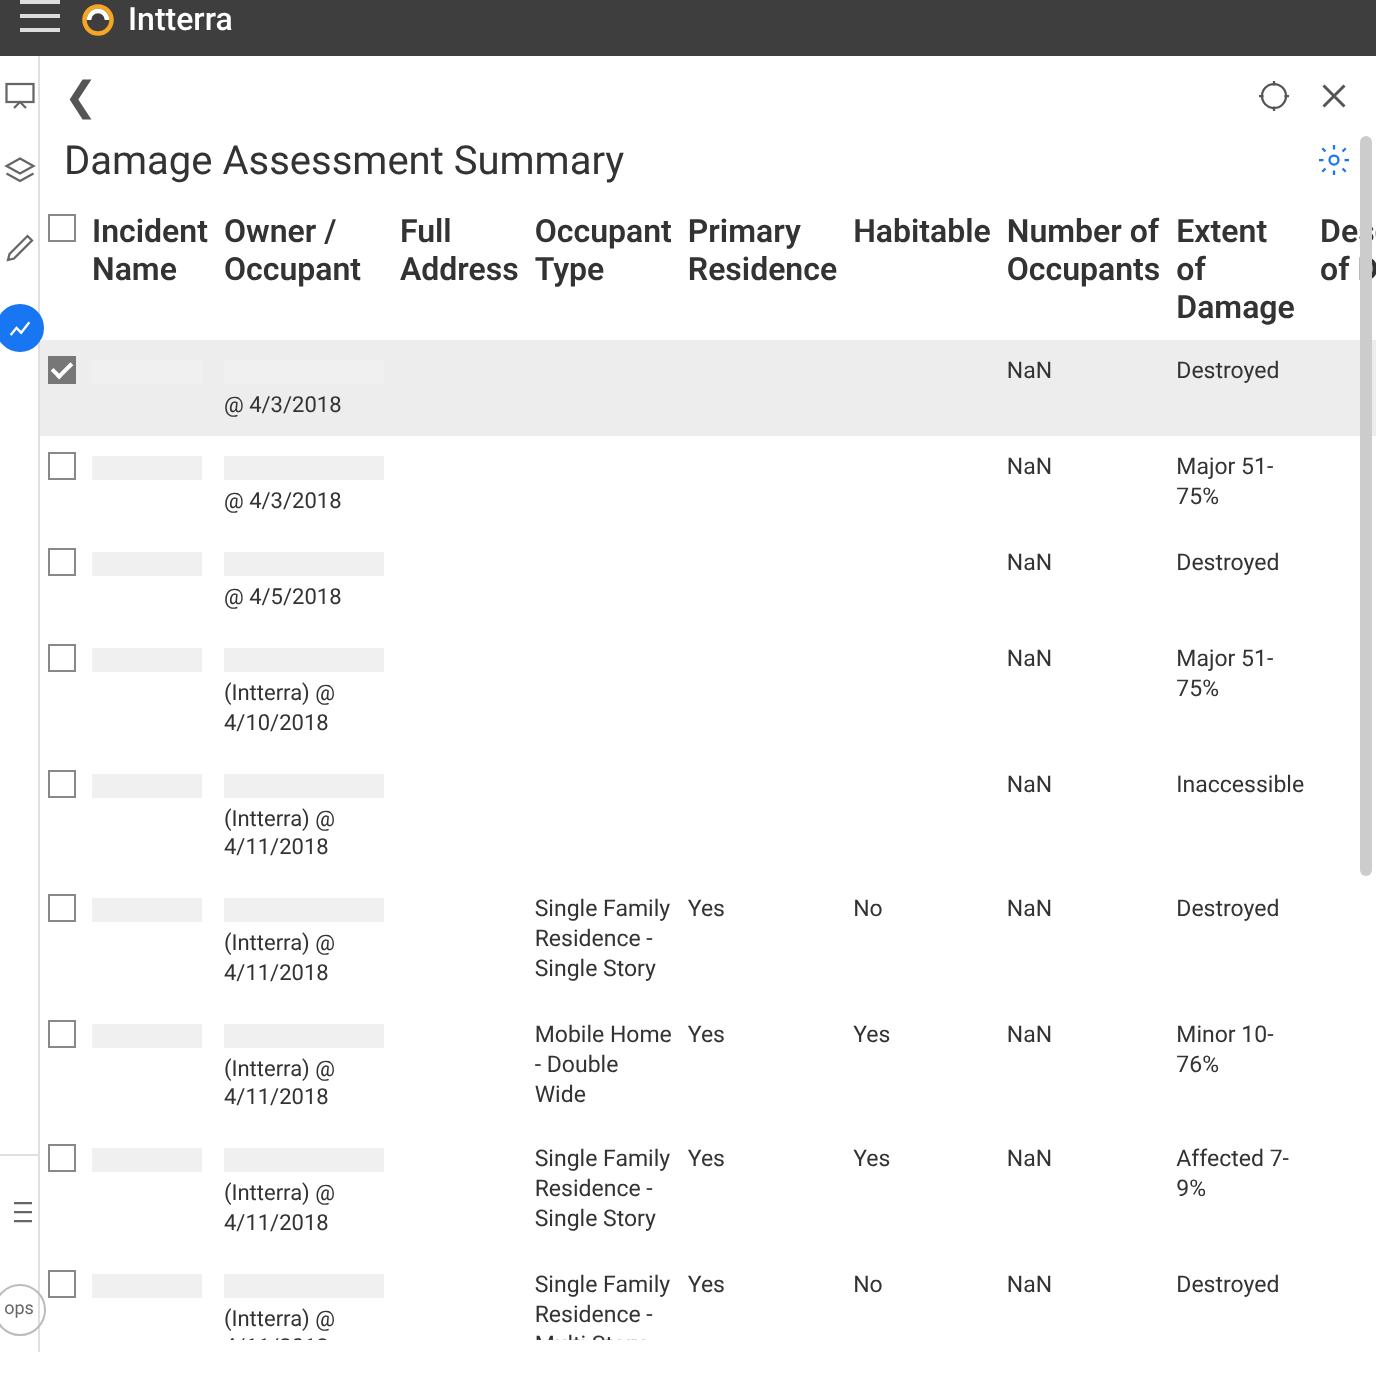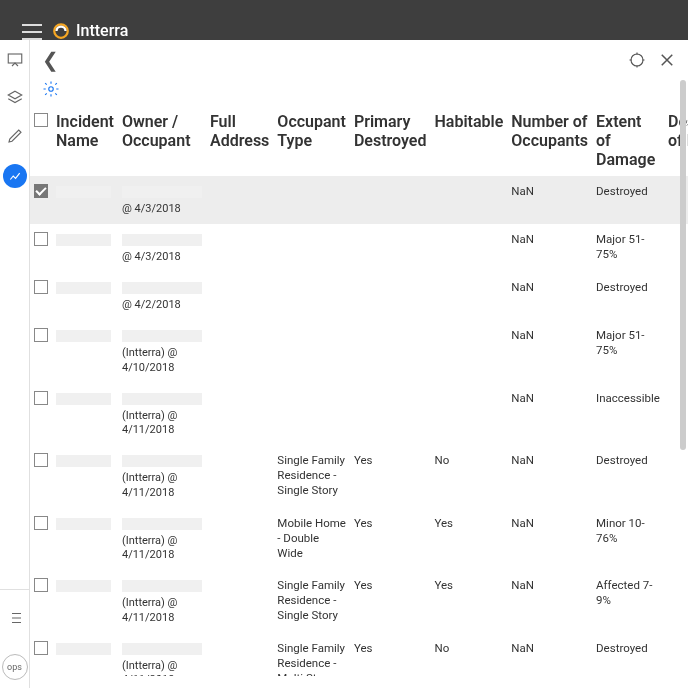--- a/index.html
+++ b/index.html
@@ -1,24 +1,24 @@
 <!DOCTYPE html>
 <html><head>
 <meta charset="utf-8">
 <style>
 * { box-sizing: border-box; margin: 0; padding: 0; }
 body { font-family: -apple-system, BlinkMacSystemFont, "Segoe UI", Roboto, Arial, sans-serif; font-size: 12px; color: #333; background: #fff; width: 688px; height: 688px; overflow: hidden; position: relative; }
-.topbar { height: 40px; background: #3e3e3e; display: flex; align-items: flex-end; padding: 0 22px; gap: 10px; }
+.topbar { height: 28px; background: #3e3e3e; display: flex; align-items: flex-start; padding: 0 10px; gap: 10px; }
 .hamburger { width: 20px; height: 16px; display: flex; flex-direction: column; justify-content: space-between; cursor: pointer; }
 .hamburger span { display: block; height: 2px; background: #ddd; }
 .logo-wrap { display: flex; align-items: center; gap: 6px; }
 .logo-mark { width: 18px; height: 18px; }
 .logo-text { color: #fff; font-size: 16px; font-weight: 500; }
 .app-body { display: flex; height: 648px; }
-.sidebar { width: 30px; background: #fff; border-right: 1px solid #e0e0e0; display: flex; flex-direction: column; align-items: center; padding-top: 10px; gap: 18px; }
+.sidebar { width: 20px; background: #fff; border-right: 1px solid #e0e0e0; display: flex; flex-direction: column; align-items: center; padding-top: 10px; gap: 18px; }
 .side-icon { width: 20px; height: 20px; display: flex; align-items: center; justify-content: center; color: #666; cursor: pointer; }
 .side-icon.active { background: #1976f2; color: #fff; border-radius: 50%; width: 24px; height: 24px; }
 .sidebar-spacer { flex: 1; }
 .sidebar-divider { width: 100%; height: 1px; background: #e0e0e0; }
 .ops-badge { width: 26px; height: 26px; border: 1px solid #bbb; border-radius: 50%; display: flex; align-items: center; justify-content: center; font-size: 9px; color: #666; margin: 8px 0; }
 .content { flex: 1; position: relative; overflow: hidden; }
 .content-top { display: flex; align-items: center; justify-content: space-between; padding: 8px 12px; }
 .back-chev { font-size: 20px; color: #555; cursor: pointer; }
 .top-right { display: flex; gap: 12px; align-items: center; }
 .ticon { width: 18px; height: 18px; color: #555; cursor: pointer; }
@@ -99,36 +99,37 @@
         <svg class="ticon" viewBox="0 0 24 24" fill="none" stroke="#555" stroke-width="1.5">
             <circle cx="12" cy="12" r="8"></circle>
             <path d="M12 2v3M12 19v3M2 12h3M19 12h3"></path>
           </svg>
         <svg class="ticon" viewBox="0 0 24 24" fill="none" stroke="#555" stroke-width="2">
             <path d="M5 5l14 14M19 5L5 19"></path>
           </svg>
       </div>
     </div>
     <div class="title-row">
+      <div class="page-title">Damage Assessment Summary</div>
       <svg class="ticon gear" viewBox="0 0 24 24" fill="none" stroke="#1976f2" stroke-width="1.5">
           <circle cx="12" cy="12" r="3"></circle>
           <path d="M12 2v3M12 19v3M4.2 4.2l2.1 2.1M17.7 17.7l2.1 2.1M2 12h3M19 12h3M4.2 19.8l2.1-2.1M17.7 6.3l2.1-2.1"></path>
         </svg>
     </div>
 
     <div class="table-wrap">
       <table class="tbl">
         <thead>
           <tr>
             <th class="cb-cell"><span class="cb"></span></th>
             <th class="c-inc">Incident Name</th>
             <th class="c-own">Owner / Occupant</th>
             <th class="c-addr">Full Address</th>
             <th class="c-prop">Occupant Type</th>
-            <th class="c-prim">Primary Destroyed</th>
+            <th class="c-prim">Primary Residence</th>
             <th class="c-hab">Habitable</th>
             <th class="c-occ">Number of Occupants</th>
             <th class="c-ext">Extent of Damage</th>
             <th class="c-desc">Description of Damage</th>
           </tr>
         </thead>
         <tbody id="tbody">
             <tr class="selected">
               <td class="cb-cell"><span class="cb checked"></span></td>
               <td><span class="redact"></span></td>
@@ -149,21 +150,21 @@
               <td></td>
               <td></td>
               <td></td>
               <td>NaN</td>
               <td>Major 51-75%</td>
               <td></td>
             </tr>
             <tr>
               <td class="cb-cell"><span class="cb"></span></td>
               <td><span class="redact"></span></td>
-              <td><span class="redact wide"></span><div class="owner-sub">@ 4/2/2018</div></td>
+              <td><span class="redact wide"></span><div class="owner-sub">@ 4/5/2018</div></td>
               <td></td>
               <td></td>
               <td></td>
               <td></td>
               <td>NaN</td>
               <td>Destroyed</td>
               <td></td>
             </tr>
             <tr>
               <td class="cb-cell"><span class="cb"></span></td>

